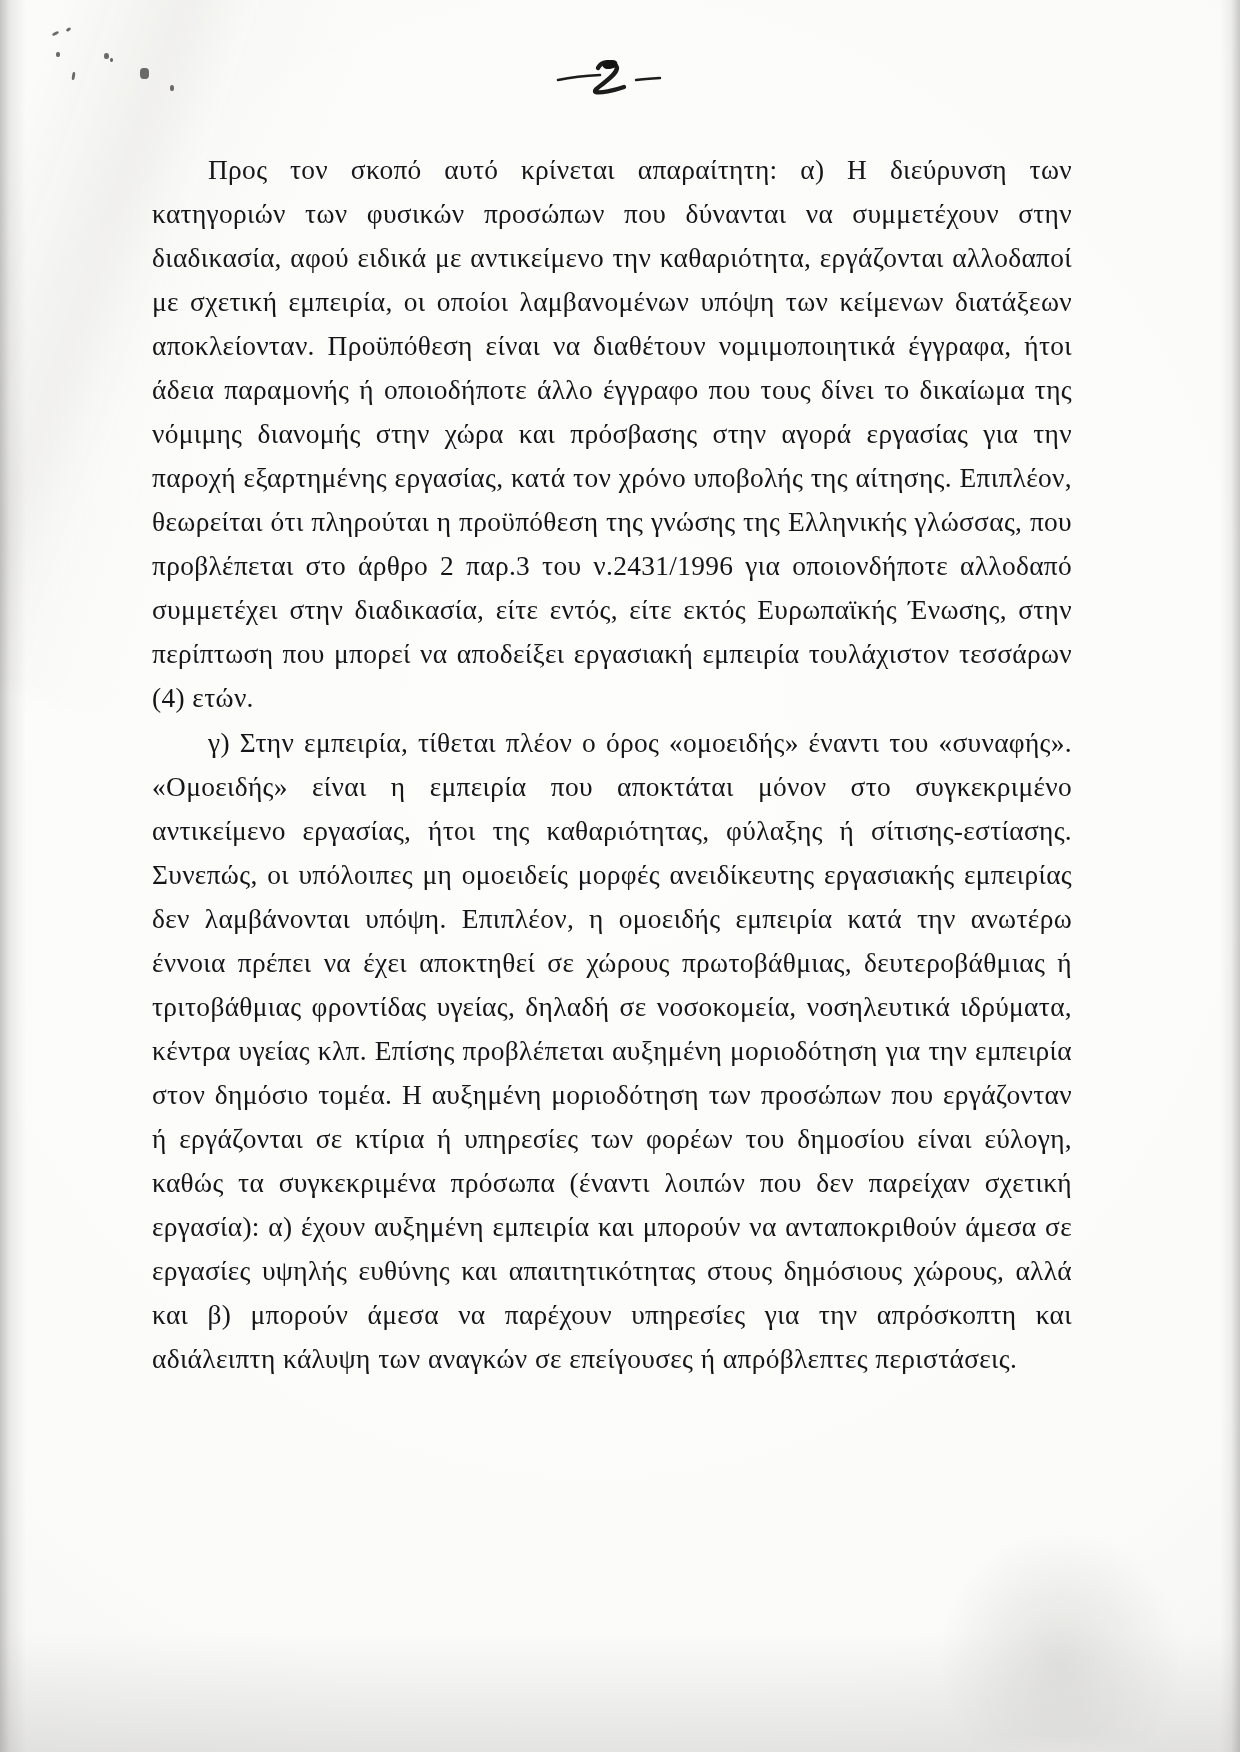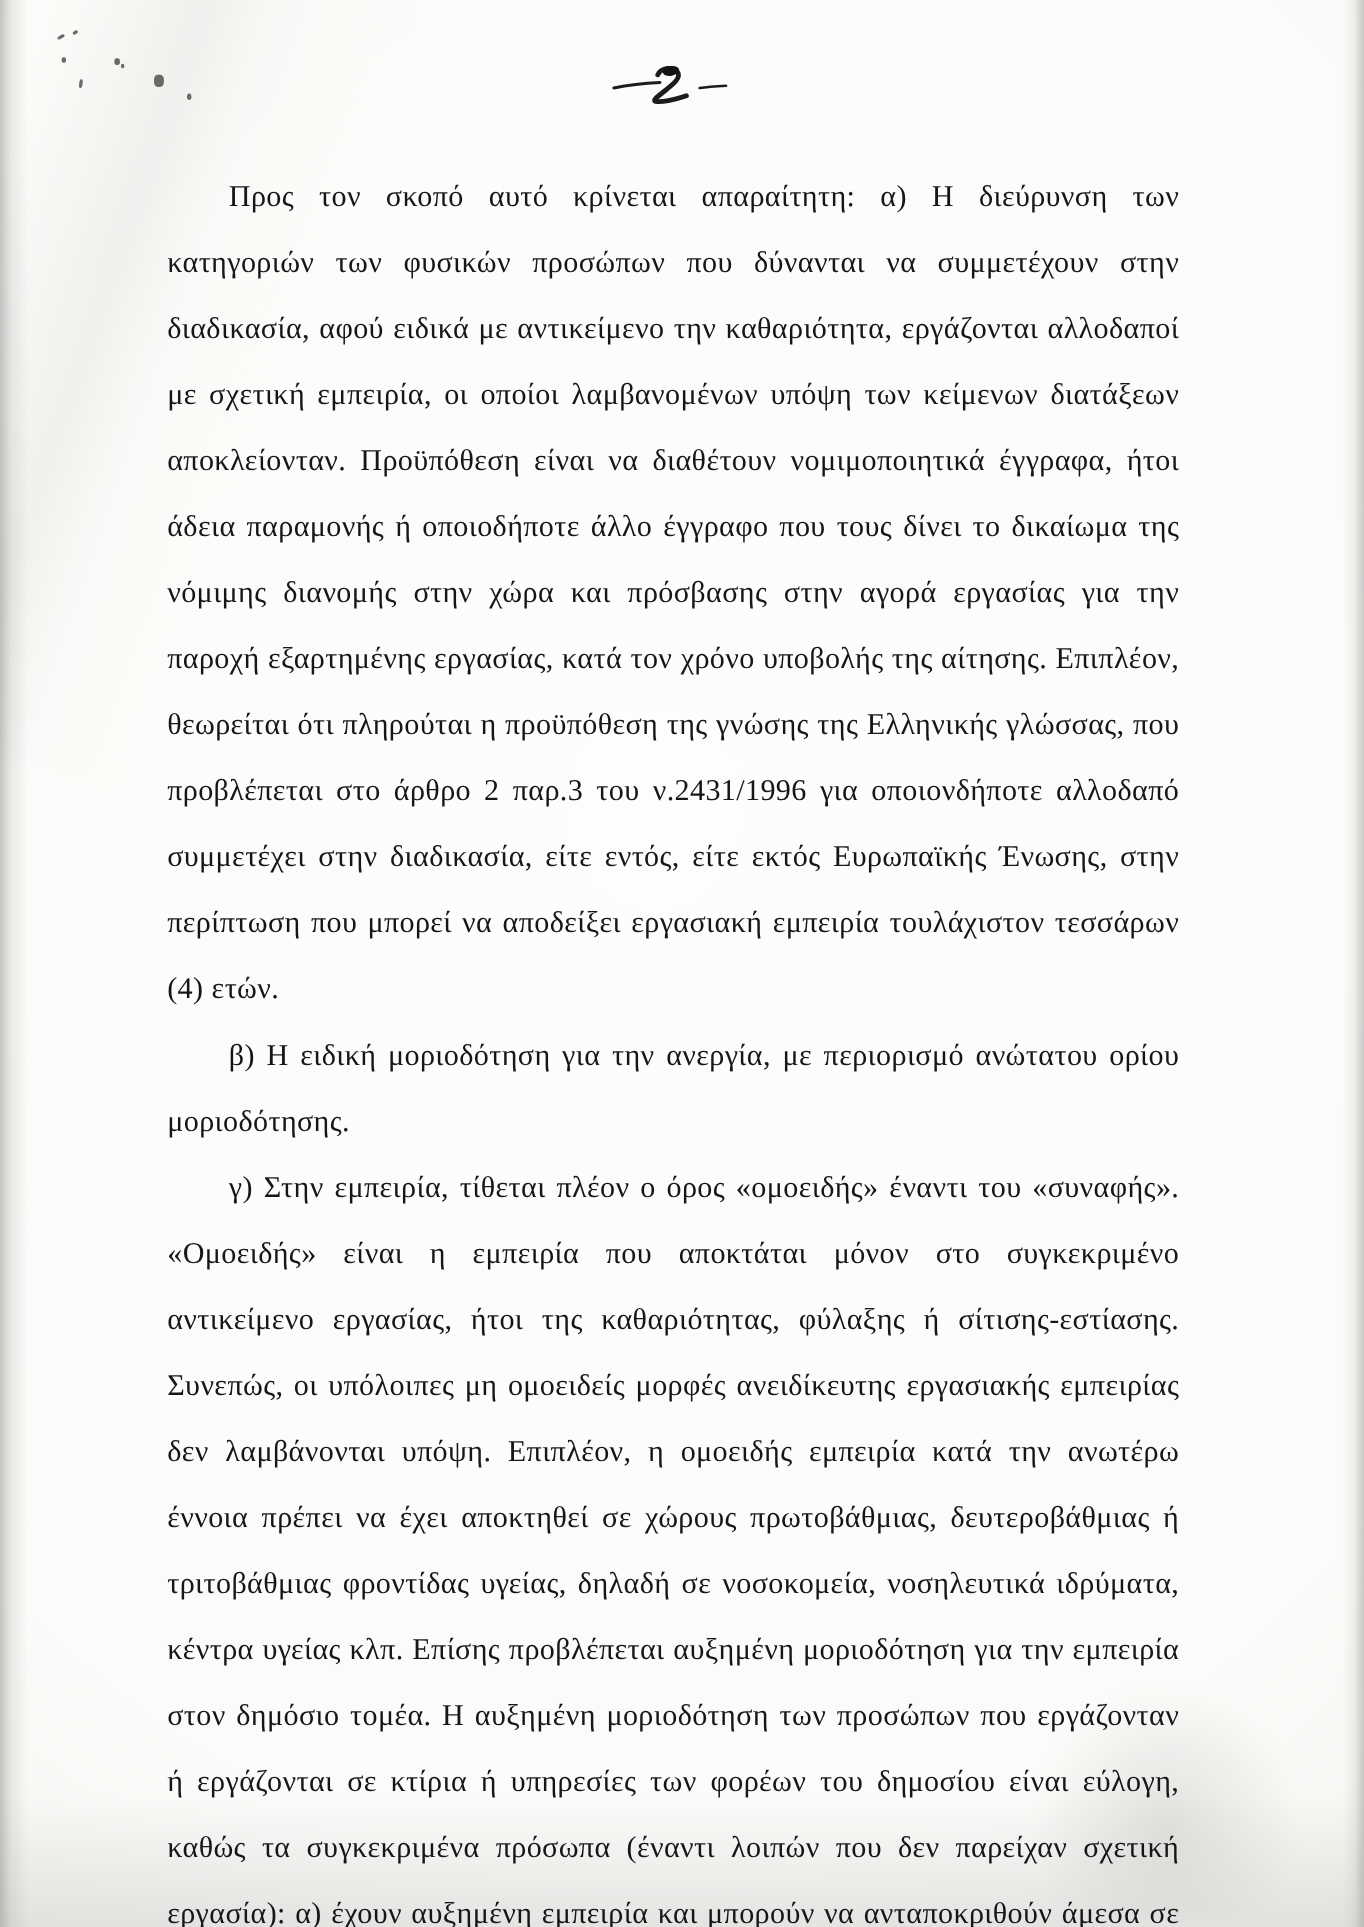--- a/index.html
+++ b/index.html
@@ -105,21 +105,21 @@
     left: 152px;
     top: 148px;
     width: 920px;
   }
   .para {
     margin: 0 0 0.02em 0;
     text-align: justify;
     text-justify: inter-word;
     text-indent: 56px;
     font-size: 27.4px;
-    line-height: 60px;
+    line-height: 44px;
     letter-spacing: 0.012em;
     word-spacing: 0.01em;
     color: #16161a;
   }
   .para:last-child { margin-bottom: 0; }
 
   
   .body-text, .page-marker {
     text-rendering: optimizeLegibility;
     -webkit-font-smoothing: antialiased;
@@ -158,18 +158,17 @@
                C 56 49, 54 51, 55.5 52 C 60 53.5, 74 50.5, 84 47" stroke="#1c1c1c" stroke-width="4.4" stroke-linecap="round" stroke-linejoin="round" fill="none"></path>
 
       <ellipse cx="70" cy="24.5" rx="7.5" ry="4.4" fill="#141414" transform="rotate(-12 70 24.5)"></ellipse>
 
       <path d="M96 40 C 104 39, 112 38.5, 120 38" stroke="#1c1c1c" stroke-width="2.4" stroke-linecap="round" fill="none"></path>
     </svg>
   </div>
 
   <div class="body-text">
     <p class="para">Προς τον σκοπό αυτό κρίνεται απαραίτητη: α) Η διεύρυνση των κατηγοριών των φυσικών προσώπων που δύνανται να συμμετέχουν στην διαδικασία, αφού ειδικά με αντικείμενο την καθαριότητα, εργάζονται αλλοδαποί με σχετική εμπειρία, οι οποίοι λαμβανομένων υπόψη των κείμενων διατάξεων αποκλείονταν. Προϋπόθεση είναι να διαθέτουν νομιμοποιητικά έγγραφα, ήτοι άδεια παραμονής ή οποιοδήποτε άλλο έγγραφο που τους δίνει το δικαίωμα της νόμιμης διανομής στην χώρα και πρόσβασης στην αγορά εργασίας για την παροχή εξαρτημένης εργασίας, κατά τον χρόνο υποβολής της αίτησης. Επιπλέον, θεωρείται  ότι πληρούται η προϋπόθεση της γνώσης της Ελληνικής γλώσσας, που προβλέπεται στο άρθρο 2 παρ.3 του ν.2431/1996 για οποιονδήποτε αλλοδαπό συμμετέχει στην διαδικασία, είτε εντός, είτε εκτός Ευρωπαϊκής Ένωσης, στην περίπτωση που μπορεί να αποδείξει εργασιακή εμπειρία τουλάχιστον τεσσάρων (4) ετών.</p>
-    <p class="para">β) Η ειδική μοριοδότηση για την ανεργία, με περιορισμό ανώτατου ορίου μοριοδότησης.</p>
     <p class="para">γ) Στην εμπειρία, τίθεται πλέον ο όρος «ομοειδής» έναντι του «συναφής». «Ομοειδής» είναι η εμπειρία που αποκτάται μόνον στο συγκεκριμένο αντικείμενο εργασίας, ήτοι της καθαριότητας, φύλαξης ή σίτισης-εστίασης. Συνεπώς, οι υπόλοιπες μη ομοειδείς μορφές ανειδίκευτης εργασιακής εμπειρίας δεν λαμβάνονται υπόψη. Επιπλέον, η ομοειδής εμπειρία κατά την ανωτέρω έννοια πρέπει να έχει αποκτηθεί σε χώρους πρωτοβάθμιας, δευτεροβάθμιας ή τριτοβάθμιας φροντίδας υγείας, δηλαδή σε νοσοκομεία, νοσηλευτικά ιδρύματα, κέντρα υγείας κλπ. Επίσης προβλέπεται αυξημένη μοριοδότηση για την εμπειρία στον δημόσιο τομέα. Η αυξημένη μοριοδότηση των προσώπων που εργάζονταν ή εργάζονται σε κτίρια ή υπηρεσίες των φορέων του δημοσίου είναι εύλογη, καθώς τα συγκεκριμένα πρόσωπα (έναντι λοιπών που δεν παρείχαν σχετική εργασία): α) έχουν αυξημένη εμπειρία και μπορούν να ανταποκριθούν άμεσα σε εργασίες υψηλής ευθύνης και απαιτητικότητας στους δημόσιους χώρους, αλλά και β) μπορούν άμεσα να παρέχουν υπηρεσίες για την απρόσκοπτη και αδιάλειπτη κάλυψη των αναγκών σε επείγουσες ή απρόβλεπτες περιστάσεις.</p>
 
   </div>
 
 </div>
 
 </body></html>

